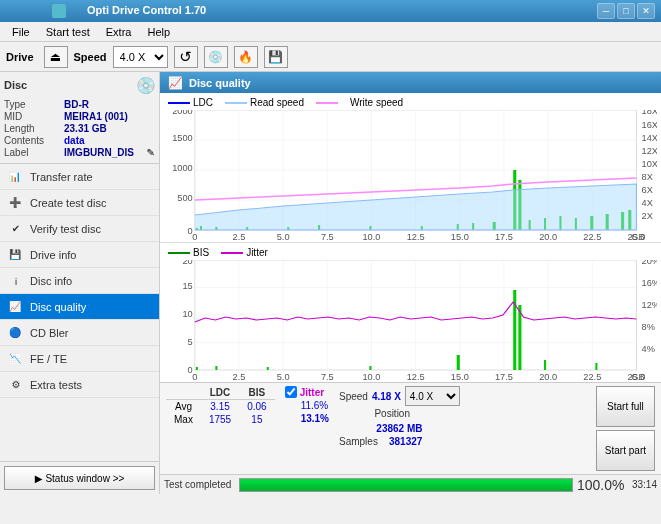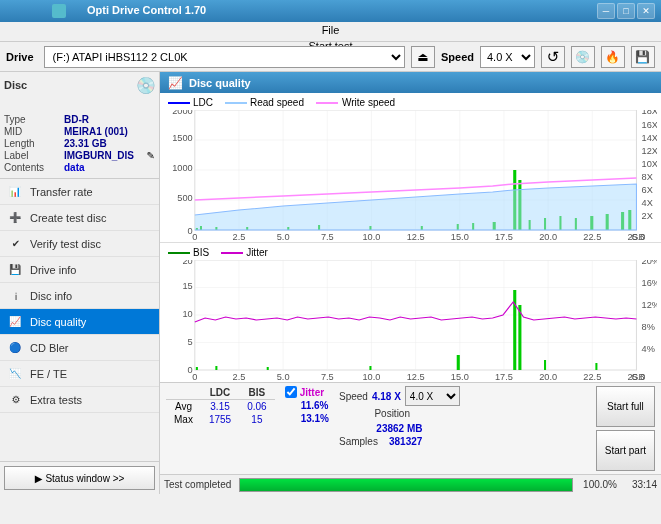--- a/index.html
+++ b/index.html
@@ -23,21 +23,20 @@
     .titlebar-btn { width: 18px; height: 16px; display: flex; align-items: center; justify-content: center; background: rgba(255,255,255,0.2); border: 1px solid rgba(255,255,255,0.3); border-radius: 2px; cursor: pointer; font-size: 9px; color: white; }
 
     
     .menubar {
       background: #f0f0f0;
       height: 20px;
       display: flex;
       align-items: center;
       border-bottom: 1px solid #ccc;
       padding: 0 4px;
-      flex-direction: column;
     }
     .menu-item { padding: 2px 8px; cursor: pointer; font-size: 11px; color: #000; }
 
     
     .toolbar {
       background: #f0f0f0;
       height: 30px;
       border-bottom: 1px solid #ccc;
       display: flex;
       align-items: center;
@@ -72,21 +71,21 @@
 
     
     .disc-section {
       padding: 4px;
       border-bottom: 1px solid #ccc;
     }
     .disc-header {
       display: flex;
       align-items: center;
       justify-content: space-between;
-      margin-bottom: 20px;
+      margin-bottom: 5px;
     }
     .disc-title { font-size: 11px; font-weight: bold; color: #333; }
     .disc-icon { width: 18px; height: 18px; display: flex; align-items: center; justify-content: center; }
 
     .disc-row { display: flex; align-items: center; margin: 1px 0; }
     .disc-key { color: #444; font-size: 10px; width: 60px; }
     .disc-val { color: #00008b; font-size: 10px; font-weight: bold; flex: 1; }
     .disc-val.data { color: #0000cd; }
 
     
@@ -176,21 +175,21 @@
       flex: 1;
       height: 14px;
       background: #e0e0e0;
       border: 1px solid #999;
       overflow: hidden;
     }
     .progress-fill {
       height: 100%;
       background: linear-gradient(to bottom, #00e040, #00b030);
     }
-    .progress-text { font-size: 10px; color: #333; width: 40px; text-align: right; }
+    .progress-text { font-size: 14px; color: #333; width: 40px; text-align: right; }
     .time-text { font-size: 10px; color: #333; width: 36px; text-align: right; }
   </style>
 </head>
 <body>
 
 <div class="titlebar">
   <div class="titlebar-left">
     <div class="titlebar-icon"></div>
     <span class="titlebar-title">Opti Drive Control 1.70</span>
   </div>
@@ -203,23 +202,20 @@
 
 <div class="menubar">
   <span class="menu-item">File</span>
   <span class="menu-item">Start test</span>
   <span class="menu-item">Extra</span>
   <span class="menu-item">Help</span>
 </div>
 
 <div class="toolbar">
   <span class="toolbar-label">Drive</span>
-  <select class="drive-select">
-    <option>(F:)  ATAPI iHBS112  2 CL0K</option>
-  </select>
   <div class="toolbar-icon-btn">
     <span>⏏</span>
   </div>
   <span class="speed-label">Speed</span>
   <select class="speed-select">
     <option>4.0 X</option>
   </select>
   <div class="toolbar-icon-btn">
     <span style="font-size:15px;">↺</span>
   </div>
@@ -251,27 +247,27 @@
       </div>
       <div class="disc-row">
         <span class="disc-key">MID</span>
         <span class="disc-val">MEIRA1 (001)</span>
       </div>
       <div class="disc-row">
         <span class="disc-key">Length</span>
         <span class="disc-val">23.31 GB</span>
       </div>
       <div class="disc-row">
+        <span class="disc-key">Contents</span>
+        <span class="disc-val data">data</span>
+      </div>
+      <div class="disc-row">
         <span class="disc-key">Label</span>
         <span class="disc-val">IMGBURN_DIS</span>
         <span style="margin-left:2px;font-size:10px;cursor:pointer;">✎</span>
-      </div>
-      <div class="disc-row">
-        <span class="disc-key">Contents</span>
-        <span class="disc-val data">data</span>
       </div>
     </div>
 
     <div class="nav-items">
       <div class="nav-item">
         <div class="nav-item-icon">
             <span style="font-size:10px;">📊</span>
           </div>
         <span>Transfer rate</span>
       </div>
@@ -346,21 +342,21 @@
         
         <div style="display:flex;gap:12px;padding:2px 4px;font-size:10px;align-items:center;">
           <div style="display:flex;align-items:center;gap:3px;">
             <div style="width:22px;height:2px;background:#0000ff;"></div>
             <span>LDC</span>
           </div>
           <div style="display:flex;align-items:center;gap:3px;">
             <div style="width:22px;height:2px;background:#99ccff;"></div>
             <span>Read speed</span>
           </div>
-          <div style="display:flex;align-items:center;gap:4px;">
+          <div style="display:flex;align-items:center;gap:12px;">
             <div style="width:22px;height:2px;background:#ff88ff;"></div>
             <span>Write speed</span>
           </div>
         </div>
         <svg width="100%" height="130" viewBox="0 0 480 130" preserveAspectRatio="none">
 
           <rect x="30" y="0" width="430" height="120" fill="white" stroke="#ddd"></rect>
 
           <line x1="30" y1="30" x2="460" y2="30" stroke="#eee" stroke-width="0.5"></line>
           <line x1="30" y1="60" x2="460" y2="60" stroke="#eee" stroke-width="0.5"></line>
@@ -524,21 +520,21 @@
           </tr>
         </tbody>
       </table>
 
       <div style="display:flex;flex-direction:column;gap:2px;padding:0 6px;font-size:10px;">
         <div style="display:flex;align-items:center;gap:3px;">
           <input type="checkbox" checked="" style="width: 12px; height: 12px;">
           <span style="color:#cc00cc;font-weight:bold;">Jitter</span>
         </div>
         <div style="padding-left:16px;">
-          <span style="color:#0000cd;font-weight:bold;text-align:right;">11.6%</span>
+          <span style="color:#0000cd;font-weight:normal;text-align:right;">11.6%</span>
         </div>
         <div style="padding-left:16px;">
           <span style="color:#0000cd;font-weight:bold;">13.1%</span>
         </div>
       </div>
 
       <div style="font-size:10px;display:flex;flex-direction:column;gap:2px;">
         <div style="display:flex;align-items:center;gap:4px;">
           <span style="color:#333;">Speed</span>
           <span style="color:#0000cd;font-weight:bold;">4.18 X</span>

